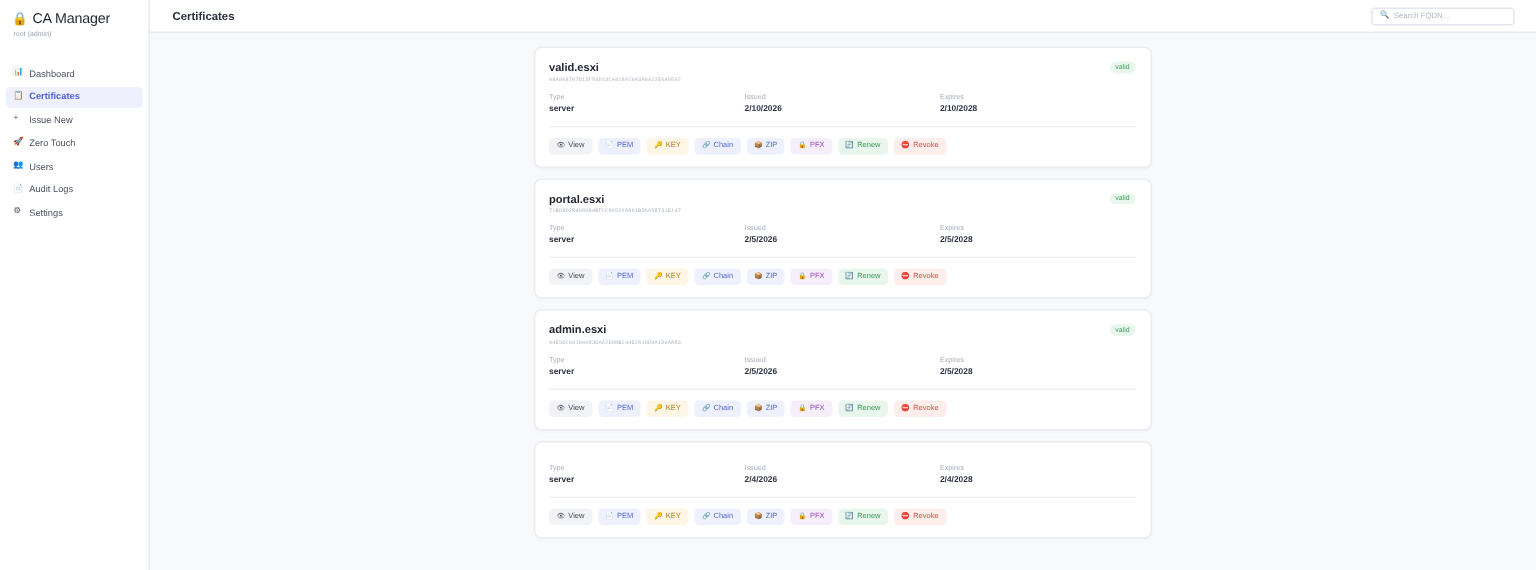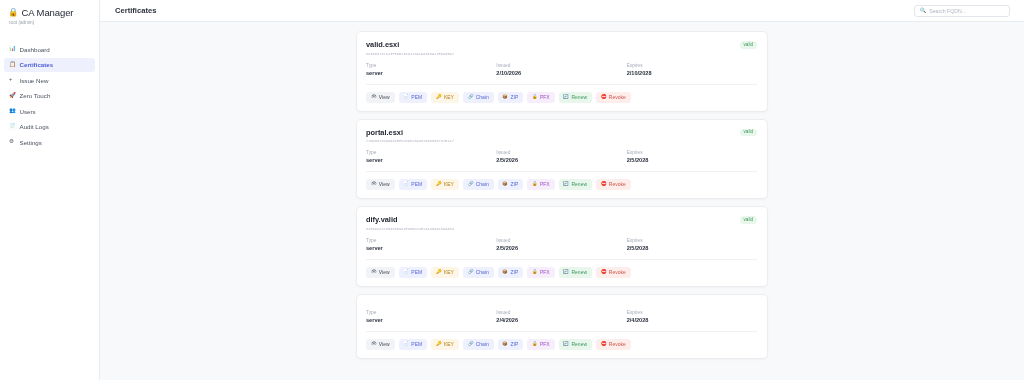--- a/index.html
+++ b/index.html
@@ -279,21 +279,21 @@
               </button>
               <button class="act-btn act-revoke">
                 <span class="act-icon">⛔</span>
                 <span>Revoke</span>
               </button>
             </div>
           </div>
           <div class="cert-card">
             <div class="card-head">
               <div>
-                <div class="cert-name">dify.valid</div>
+                <div class="cert-name">admin.esxi</div>
                 <div class="cert-serial">64E9DC84180A83DAA2E88BC44E2A18D9A1D9AA83</div>
               </div>
               <div class="badge">valid</div>
             </div>
             <div class="meta-row">
               <div class="meta-col">
                 <div class="meta-label">Type</div>
                 <div class="meta-value">server</div>
               </div>
               <div class="meta-col">

